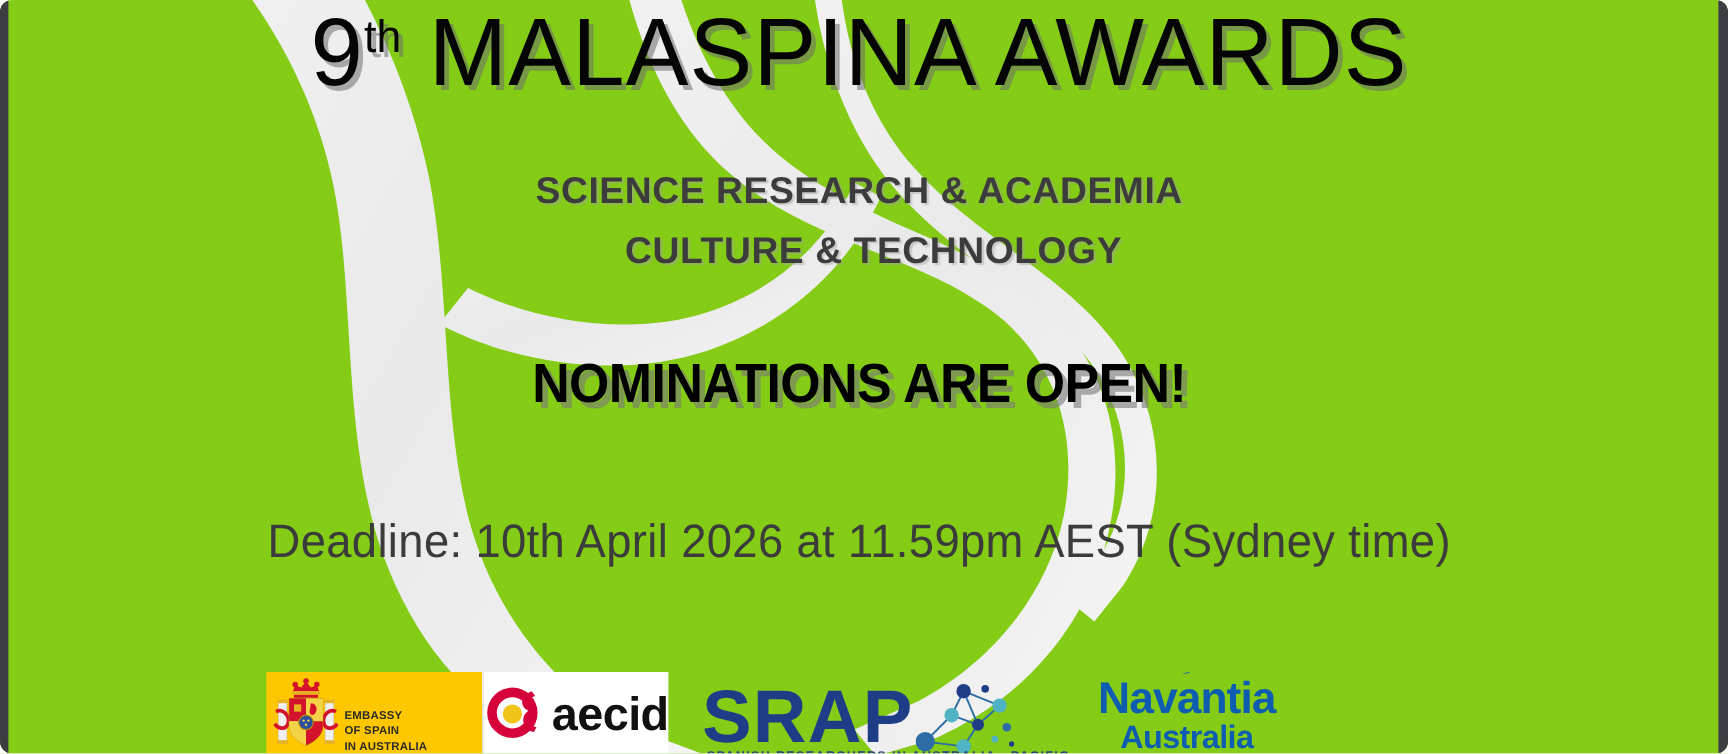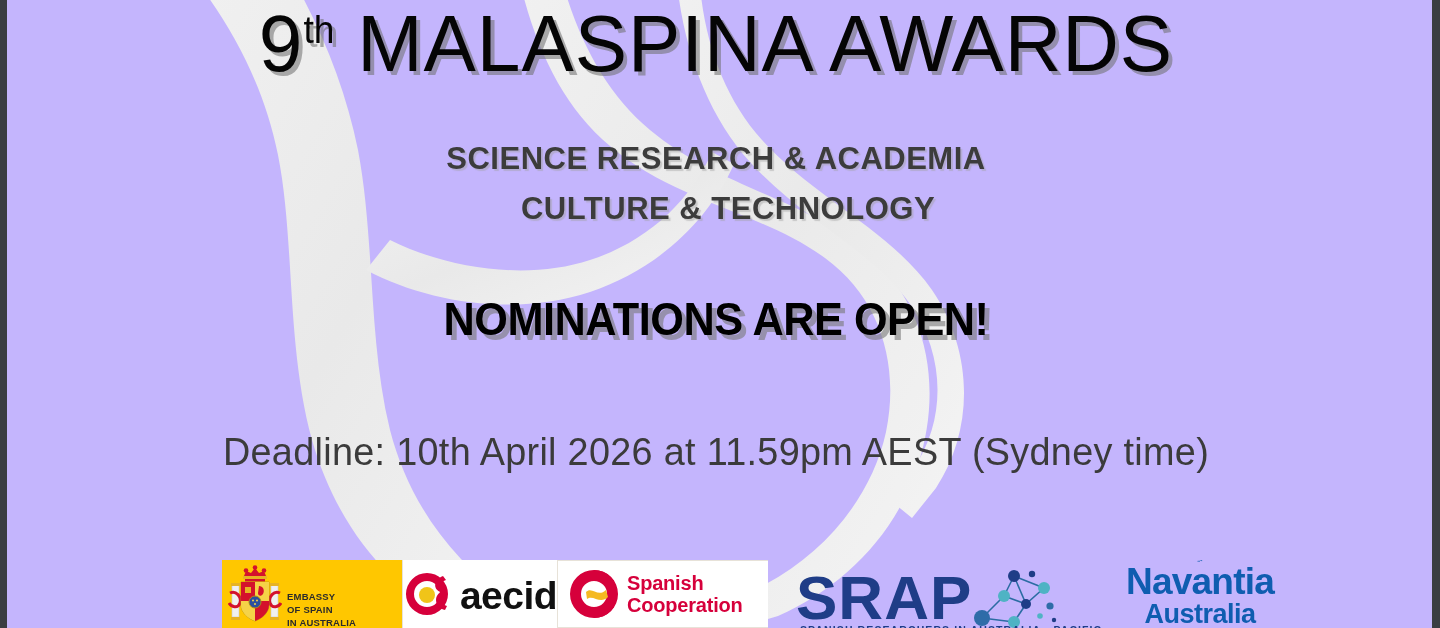--- a/index.html
+++ b/index.html
@@ -10,21 +10,22 @@
   }
   body {
     font-family: "Liberation Sans", sans-serif;
   }
 
   .poster {
     position: relative;
     width: 1440px;
     height: 628px;
     overflow: hidden;
-    background: #c4b5fd;
+    background: #84cc16;
+    border-radius: 10px;
   }
 
   
   .edge {
     position: absolute;
     top: 0;
     height: 628px;
     background: #3a3d42;
     z-index: 40;
   }
@@ -344,34 +345,20 @@
         <svg class="aecid-mark" viewBox="0 0 48 48">
           <path d="M24,3 A21,21 0 1,0 24,45 A21,21 0 0,0 24,3 Z
                    M24,11 A13,13 0 1,1 24,37 A13,13 0 1,1 24,11 Z" fill="#D6003B" fill-rule="evenodd"></path>
           <path d="M40,6 C30,10 30,20 38,22 C30,26 32,38 42,40 L44,36
                    C36,34 36,27 44,24 L44,20 C36,18 36,12 43,10 Z" fill="#D6003B"></path>
           <circle cx="24" cy="25" r="8" fill="#F0C419"></circle>
         </svg>
         <div class="aecid-word">aecid</div>
       </div>
 
-      <div class="logo-coop">
-        <svg class="coop-mark" viewBox="0 0 52 52">
-          <path d="M26,2 A24,24 0 1,0 26,50 A24,24 0 0,0 26,2 Z
-                   M26,13 A13,13 0 1,1 26,39 A13,13 0 1,1 26,13 Z" fill="#D6003B" fill-rule="evenodd"></path>
-          <rect x="26" y="13" width="26" height="26" fill="#ffffff"></rect>
-          <path d="M26,2 A24,24 0 0,1 50,26 L39,26 A13,13 0 0,0 26,13 Z" fill="#D6003B"></path>
-          <path d="M26,50 A24,24 0 0,0 50,26 L39,26 A13,13 0 0,1 26,39 Z" fill="#D6003B"></path>
-          <path d="M18,24 C24,18 30,30 38,22 L40,29 C32,37 25,26 19,31 Z" fill="#F5B920"></path>
-        </svg>
-        <div class="coop-text">
-          <div>Spanish</div>
-          <div>Cooperation</div>
-        </div>
-      </div>
 
       <div class="logo-gap"></div>
 
       <div class="logo-srap">
         <div class="srap-word">SRAP</div>
         <svg class="srap-net" viewBox="0 0 86 62">
           <g stroke="#2B6CA3" stroke-width="1.6" fill="none">
             <path d="M40,10 L70,22"></path>
             <path d="M40,10 L30,30"></path>
             <path d="M30,30 L52,38"></path>

